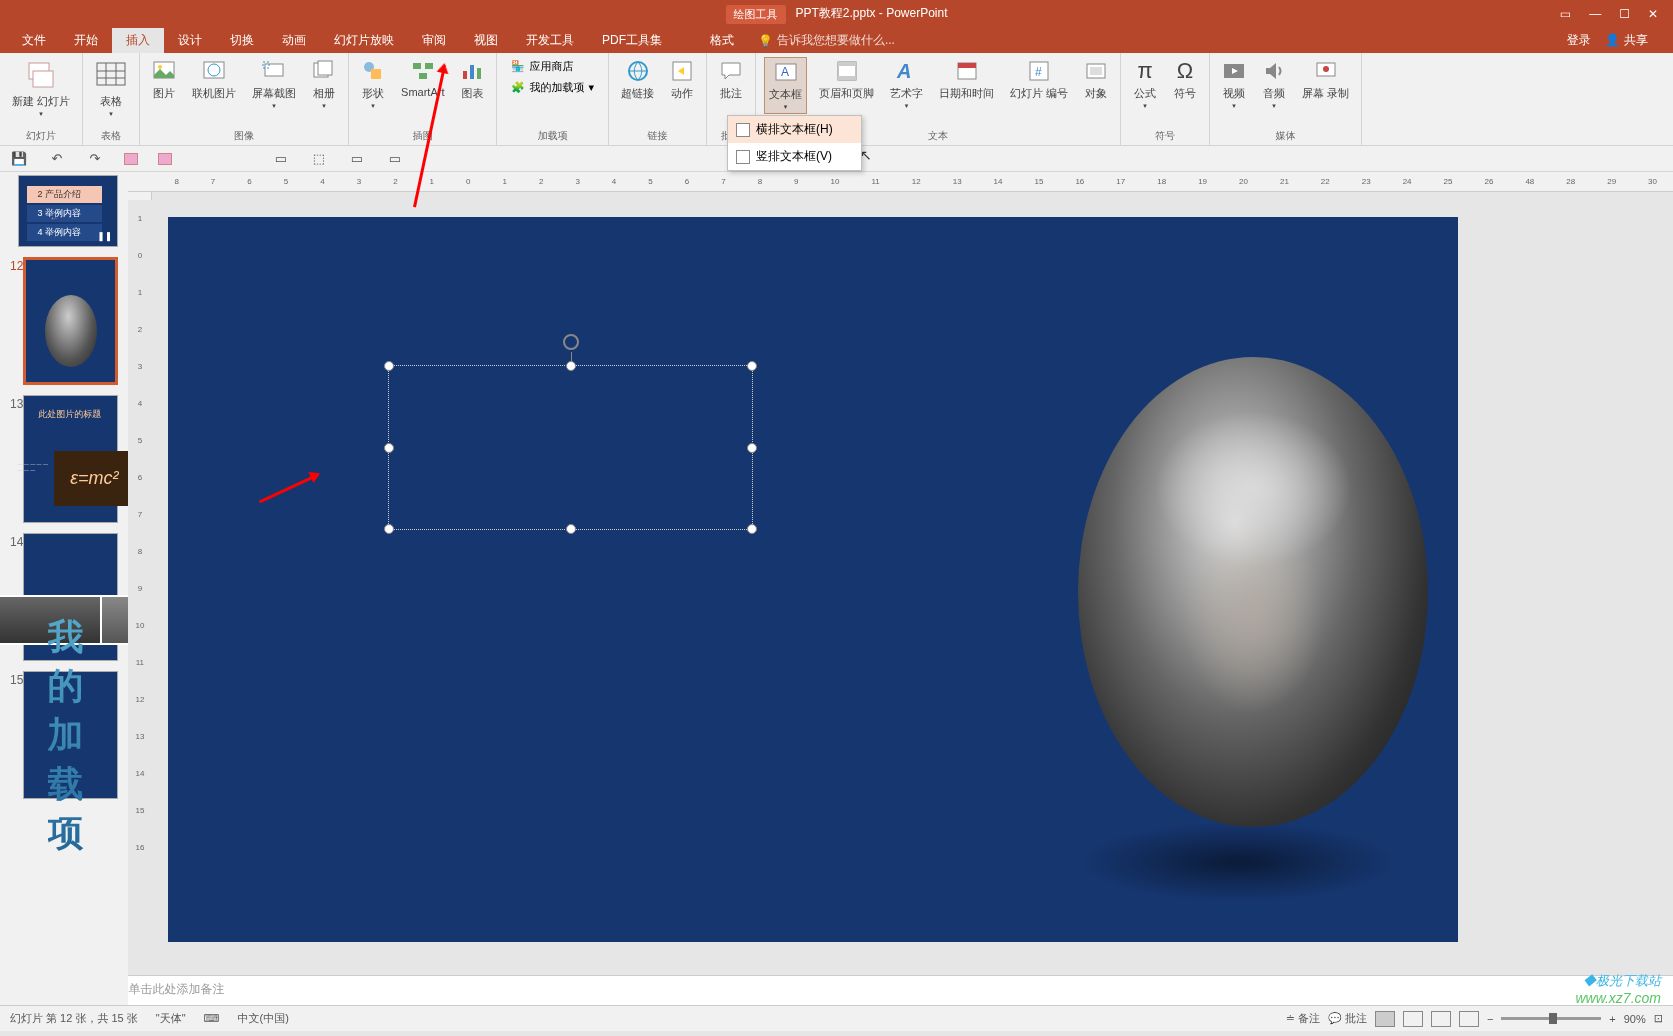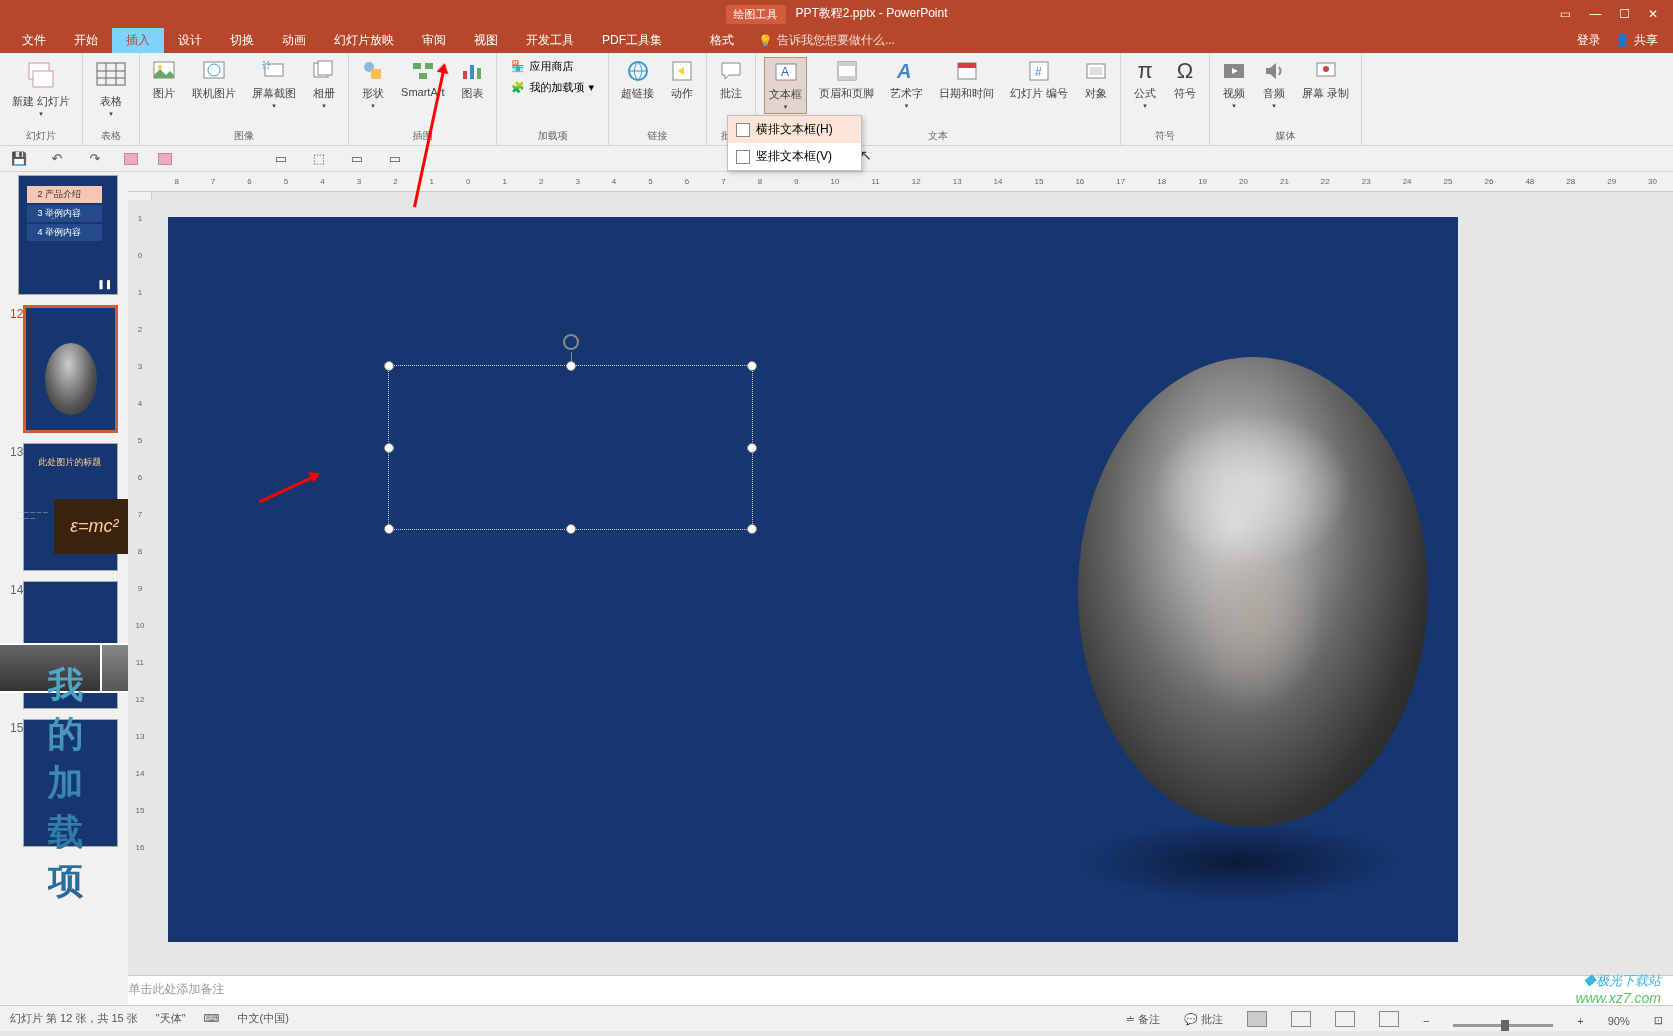--- a/index.html
+++ b/index.html
@@ -7,23 +7,23 @@
 
 
 .titlebar { height: 28px; background: #b7472a; display: flex; align-items: center; color: #fff; font-size: 12px; position: relative; }
 .titlebar .center { position: absolute; left: 50%; transform: translateX(-50%); display: flex; gap: 10px; }
 .titlebar .tabmini { background: #d45b3e; padding: 2px 8px; border-radius: 2px; font-size: 11px; }
 .titlebar .right { margin-left: auto; display: flex; gap: 18px; padding-right: 15px; }
 
 
 .menutabs { height: 25px; background: #b7472a; display: flex; align-items: center; padding-left: 8px; color: #fff; font-size: 12px; }
 .menutabs .tab { padding: 4px 14px; cursor: pointer; text-align: right; }
-.menutabs .tab.active { background: #7dd3fc; color: #b7472a; }
+.menutabs .tab.active { background: #e5e5e5; color: #b7472a; }
 .menutabs .tell { margin-left: 10px; opacity: 0.8; display: flex; align-items: center; gap: 4px; }
-.menutabs .rightside { margin-left: auto; display: flex; gap: 15px; padding-right: 15px; }
+.menutabs .rightside { margin-left: auto; display: flex; gap: 15px; padding-right: 25px; }
 
 
 .ribbon { height: 93px; background: #f1f1f1; border-bottom: 1px solid #d4d4d4; display: flex; }
 .rgroup { border-right: 1px solid #d4d4d4; padding: 4px 8px 0 8px; display: flex; flex-direction: column; align-items: center; }
 .rgroup .items { display: flex; gap: 8px; flex: 1; align-items: flex-start; }
 .ritem { display: flex; flex-direction: column; align-items: center; gap: 3px; font-size: 11px; color: #444; cursor: pointer; padding: 2px 4px; }
 .ritem .icon { width: 24px; height: 24px; display: flex; align-items: center; justify-content: center; }
 .ritem.big .icon { width: 32px; height: 32px; }
 .ritem.active { background: #e0d4cc; border: 1px solid #c09070; }
 .rgroup .glabel { font-size: 10px; color: #666; padding: 2px 0; }
@@ -46,21 +46,21 @@
 .main { display: flex; height: 833px; }
 .thumbs { width: 320px; background: #f1f1f1; overflow-y: auto; padding: 3px 10px; }
 .thumb-wrap { display: flex; margin-bottom: 10px; }
 .thumb-num { width: 24px; font-size: 12px; color: #666; padding-top: 2px; }
 .thumb-num.sel { color: #b7472a; }
 .thumb { width: 280px; height: 128px; background: #163670; border: 1px solid #aaa; position: relative; }
 .thumb.sel { border: 3px solid #d25b30; }
 .thumb .ttext { position: absolute; font-size: 9px; color: #fff; }
 .thumb .toc-item { background: #f5c6b3; color: #333; font-size: 9px; padding: 2px 10px; margin: 2px 0; width: 75px; }
 .thumb .toc-item.dark { background: #254a8a; color: #fff; }
-.thumb.first { height: 120px; }
+.thumb.first { height: 72px; }
 
 .editor { flex: 1; display: flex; flex-direction: column; background: #e6e6e6; }
 .rulers { position: relative; }
 .hruler { height: 20px; background: #f1f1f1; border-bottom: 1px solid #ccc; font-size: 8px; color: #666; display: flex; align-items: center; padding-left: 30px; letter-spacing: 0; overflow: hidden; }
 .hruler span { margin: 0 16px; }
 .vruler { position: absolute; left: 0; top: 20px; width: 24px; bottom: 0; background: #f1f1f1; border-right: 1px solid #ccc; font-size: 8px; color: #666; display: flex; flex-direction: column; align-items: center; padding-top: 8px; }
 .vruler span { margin: 14px 0; }
 
 .canvas-area { flex: 1; position: relative; padding: 25px 20px 10px 40px; }
 .slide { width: 1290px; height: 725px; background: #163670; position: relative; }
@@ -77,21 +77,21 @@
 .rotate { position: absolute; left: 50%; top: -32px; margin-left: -8px; width: 16px; height: 16px; border: 2px solid #888; border-radius: 50%; }
 .rotate::after { content: ''; position: absolute; left: 6px; top: 16px; width: 1px; height: 12px; background: #888; }
 
 .arrow-red { position: absolute; width: 3px; background: #ff0000; transform-origin: bottom center; }
 .arrow-red::after { content: ''; position: absolute; top: -8px; left: -5px; border: 6px solid transparent; border-bottom: 10px solid #ff0000; }
 
 .notes { height: 30px; background: #fff; border-top: 1px solid #ccc; padding: 5px 0; font-size: 12px; color: #999; }
 
 
 .statusbar { height: 26px; background: #f1f1f1; border-top: 1px solid #ccc; display: flex; align-items: center; padding: 0 10px; font-size: 11px; color: #555; gap: 18px; }
-.statusbar .right { margin-left: auto; display: flex; align-items: flex-end; gap: 24px; }
+.statusbar .right { margin-left: auto; display: flex; align-items: center; gap: 8px; }
 .view-btn { width: 20px; height: 16px; border: 1px solid #888; cursor: pointer; }
 .zoom-slider { width: 100px; height: 3px; background: #999; position: relative; }
 .zoom-slider::after { content: ''; position: absolute; left: 48%; top: -4px; width: 8px; height: 11px; background: #666; }
 
 .watermark { position: absolute; right: 12px; bottom: 30px; font-size: 13px; color: #3bb5e8; font-style: italic; text-align: right; }
 .watermark .sub { font-size: 14px; color: #5bc568; }
 
 
 .mini-portrait { position: absolute; right: 18px; top: 35px; width: 52px; height: 72px; border-radius: 50%; background: radial-gradient(ellipse at 45% 30%, #ccc, #555 60%, #222); }
 

